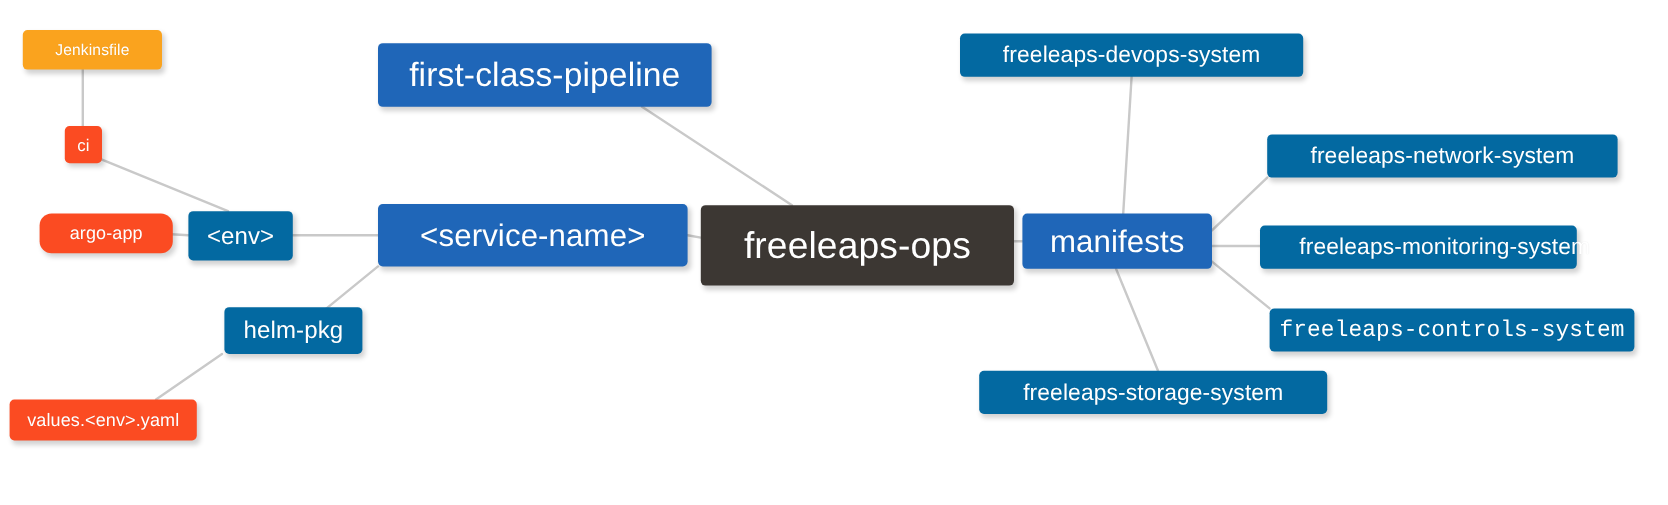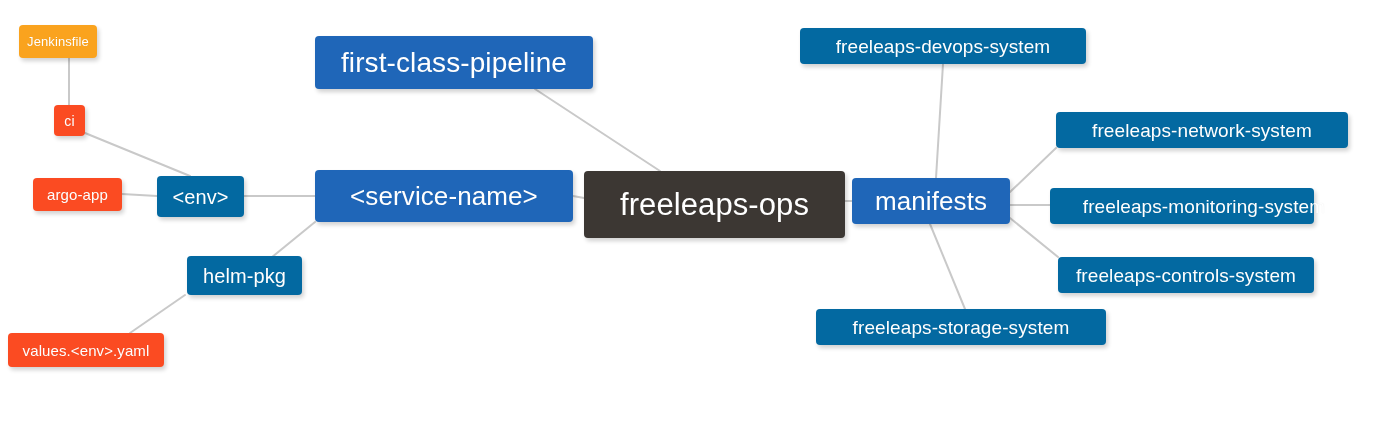--- a/index.html
+++ b/index.html
@@ -62,27 +62,27 @@
       <line x1="535" y1="89" x2="660" y2="171" stroke="#c9c9c9" stroke-width="2" stroke-linecap="round"></line>
       <line x1="573" y1="196" x2="584" y2="198" stroke="#c9c9c9" stroke-width="2" stroke-linecap="round"></line>
       <line x1="845" y1="201" x2="852" y2="201" stroke="#c9c9c9" stroke-width="2" stroke-linecap="round"></line>
       <line x1="936" y1="178" x2="943" y2="64" stroke="#c9c9c9" stroke-width="2" stroke-linecap="round"></line>
       <line x1="1010" y1="192" x2="1056" y2="148" stroke="#c9c9c9" stroke-width="2" stroke-linecap="round"></line>
       <line x1="1010" y1="205" x2="1050" y2="205" stroke="#c9c9c9" stroke-width="2" stroke-linecap="round"></line>
       <line x1="1010" y1="218" x2="1058" y2="257" stroke="#c9c9c9" stroke-width="2" stroke-linecap="round"></line>
       <line x1="930" y1="224" x2="965" y2="309" stroke="#c9c9c9" stroke-width="2" stroke-linecap="round"></line>
     </svg>
   <div id="node-layer">
-      <div class="node node-orange" style="left: 19px; top: 25px; width: 78px; height: 33px; font-size: 13px;">
+      <div class="node node-orange" style="left: 19px; top: 25px; width: 116px; height: 33px; font-size: 13px;">
         <span>Jenkinsfile</span>
       </div>
       <div class="node node-red" style="left: 54px; top: 105px; width: 31px; height: 31px; font-size: 14px;">
         <span>ci</span>
       </div>
-      <div class="node node-red" style="left: 33px; top: 178px; width: 89px; height: 33px; font-size: 15px;">
+      <div class="node node-red" style="left: 33px; top: 178px; width: 111px; height: 33px; font-size: 15px; border-radius: 10px;">
         <span>argo-app</span>
       </div>
       <div class="node node-green" style="left: 157px; top: 176px; width: 87px; height: 41px; font-size: 20px;">
         <span>&lt;env&gt;</span>
       </div>
       <div class="node node-green" style="left: 151px; top: 256px; width: 115px; height: 39px; font-size: 20px; margin-left: 36px;">
         <span>helm-pkg</span>
       </div>
       <div class="node node-red" style="left: 8px; top: 333px; width: 156px; height: 34px; font-size: 15px;">
         <span>values.&lt;env&gt;.yaml</span>
@@ -101,20 +101,20 @@
       </div>
       <div class="node node-green" style="left: 800px; top: 28px; width: 286px; height: 36px; font-size: 19px;">
         <span>freeleaps-devops-system</span>
       </div>
       <div class="node node-green" style="left: 1056px; top: 112px; width: 292px; height: 36px; font-size: 19px;">
         <span>freeleaps-network-system</span>
       </div>
       <div class="node node-green" style="left: 1050px; top: 188px; width: 264px; height: 36px; font-size: 19px; padding-left: 44px;">
         <span>freeleaps-monitoring-system</span>
       </div>
-      <div class="node node-green" style="left: 1058px; top: 257px; width: 256px; height: 36px; font-size: 19px;">
+      <div class="node node-green" style="left: 1058px; top: 257px; width: 304px; height: 36px; font-size: 19px; font-family: Liberation Mono, monospace;">
         <span>freeleaps-controls-system</span>
       </div>
       <div class="node node-green" style="left: 816px; top: 309px; width: 290px; height: 36px; font-size: 19px;">
         <span>freeleaps-storage-system</span>
       </div>
     </div>
 </div>
 
 </body></html>

